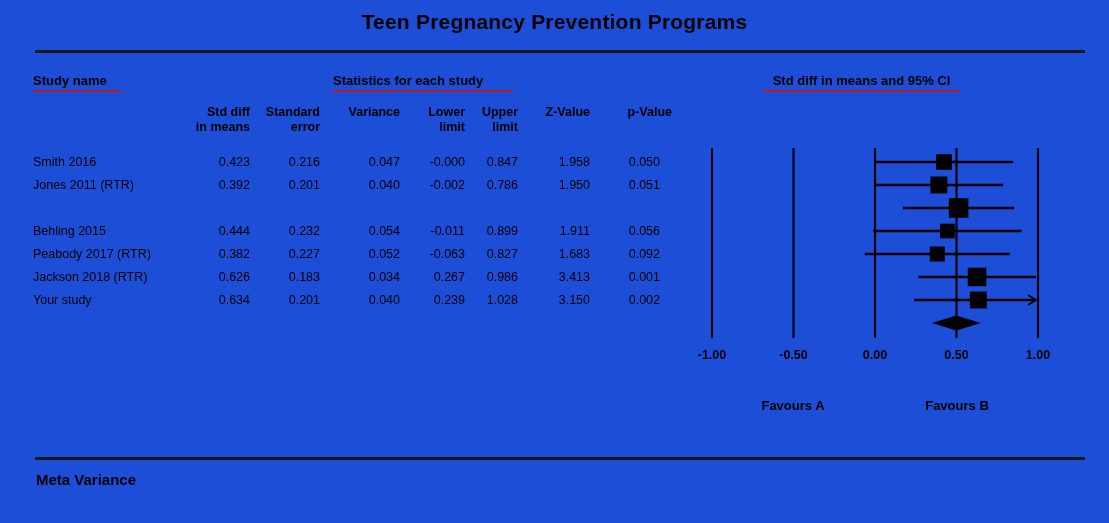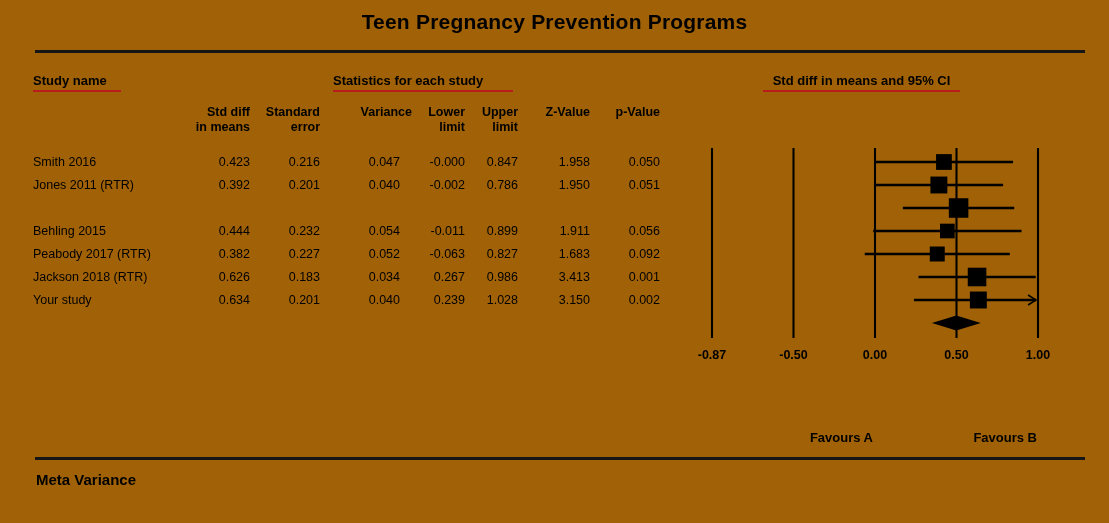--- a/index.html
+++ b/index.html
@@ -1,17 +1,17 @@
 <!DOCTYPE html>
 <html><head>
 <meta charset="utf-8">
 <style>
   html,body { margin:0; padding:0; background:#ffffff; }
   .canvas {
-    position:relative; width:1109px; height:523px; background:#a16207;
+    position:relative; width:1109px; height:523px; background:#1d4ed8;
     font-family:"Liberation Sans", sans-serif; color:#000; overflow:hidden;
   }
   .title {
     position:absolute; top:10px; left:0; width:1109px; text-align:center;
     font-size:21px; font-weight:bold; letter-spacing:0.2px;
   }
   .rule { position:absolute; left:35px; width:1050px; height:3px; background:#161616; }
   .rule-top { top:50px; }
   .rule-bottom { top:457px; height:2.5px; }
 
@@ -21,39 +21,39 @@
   }
   .sh-study { left:33px; padding-right:14px; }
   .sh-stats { left:333px; width:180px; }
   .sh-plot  { left:763px; width:197px; text-align:center; }
 
   .colh {
     position:absolute; top:105px; width:100px; display:flex; flex-direction:column;
     align-items:flex-end; font-size:12.5px; font-weight:bold; line-height:15px;
     text-align:right;
   }
-  .ch1 { left:150px; } .ch2 { left:220px; } .ch3 { left:312px;text-align:right; } .ch4 { left:365px; }
-  .ch5 { left:418px; } .ch6 { left:490px; } .ch7 { left:560px; }
+  .ch1 { left:150px; } .ch2 { left:220px; } .ch3 { left:300px;text-align:right; } .ch4 { left:365px; }
+  .ch5 { left:418px; } .ch6 { left:490px; } .ch7 { left:560px;padding-left:12px; }
 
   .trow { position:absolute; left:0; width:700px; height:15px; font-size:12.5px; line-height:15px; }
   .cell { position:absolute; top:0; white-space:nowrap; }
   .cname { left:33px; }
   .cv { width:70px; text-align:right; }
   .c1 { left:180px; } .c2 { left:250px; } .c3 { left:330px; } .c4 { left:395px; }
   .c5 { left:448px; } .c6 { left:520px; } .c7 { left:590px; }
 
   .plot-svg { position:absolute; left:690px; top:135px; }
 
   .tick-label {
     position:absolute; top:348px; width:60px; text-align:center;
     font-size:12.5px; font-weight:bold;
   }
   .favours {
-    position:absolute; top:398px; width:160px; text-align:right;
-    font-size:13px; font-weight:bold;margin-top:32px;
+    position:absolute; top:398px; width:160px; text-align:center;
+    font-size:13px; font-weight:bold;
   }
   .fav-a { left:713px; } .fav-b { left:877px; }
 
   .footer-label { position:absolute; left:36px; top:471px; font-size:15px; font-weight:bold; }
 </style>
 </head>
 <body>
 
 <div class="canvas">
 
@@ -171,21 +171,21 @@
       <line x1="864.731" y1="254" x2="1009.8009999999999" y2="254" stroke="#000" stroke-width="2.4"></line>
       <rect x="929.777013215859" y="246.51101321585904" width="14.977973568281937" height="14.977973568281937" fill="#000"></rect>
       <line x1="918.521" y1="277" x2="1035.718" y2="277" stroke="#000" stroke-width="2.4"></line>
       <rect x="967.7483825136612" y="267.7103825136612" width="18.579234972677597" height="18.579234972677597" fill="#000"></rect>
       <line x1="913.957" y1="300" x2="1036" y2="300" stroke="#000" stroke-width="2.4"></line>
       <polyline points="1028,295 1036,300 1028,305" fill="none" stroke="#000" stroke-width="1.6"></polyline>
       <rect x="969.884288557214" y="291.5422885572139" width="16.915422885572138" height="16.915422885572138" fill="#000"></rect>
       <polygon points="931.887,323 956.337,315.5 980.787,323 956.337,330.5" fill="#000"></polygon>
     </svg>
 
-  <div class="tick-label" style="left:682px">-0.87</div>
+  <div class="tick-label" style="left:682px">-1.00</div>
   <div class="tick-label" style="left:763.5px">-0.50</div>
   <div class="tick-label" style="left:845px">0.00</div>
   <div class="tick-label" style="left:926.5px">0.50</div>
   <div class="tick-label" style="left:1008px">1.00</div>
 
   <div class="favours fav-a">Favours A</div>
   <div class="favours fav-b">Favours B</div>
 
   <div class="rule rule-bottom"></div>
   <div class="footer-label">Meta Variance</div>

